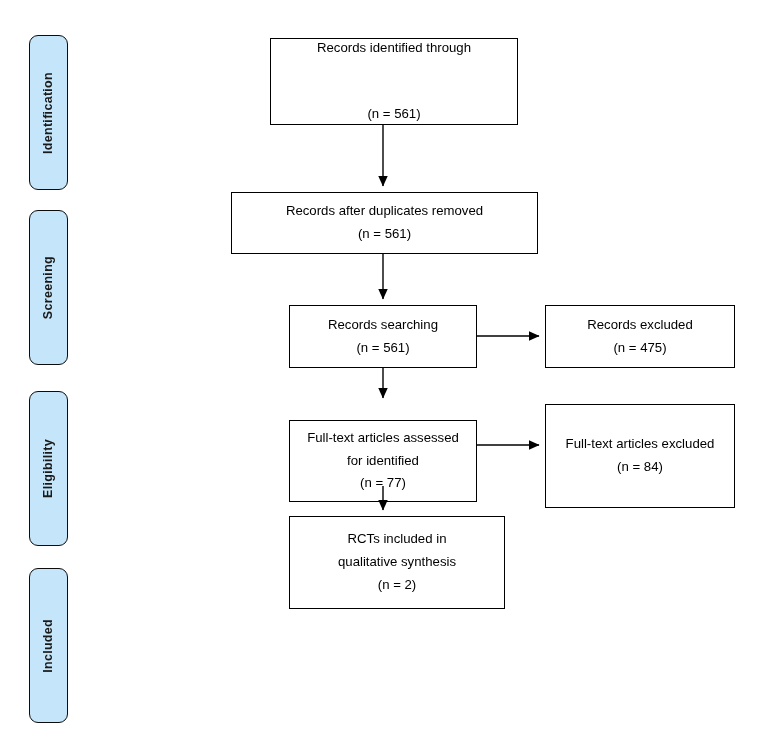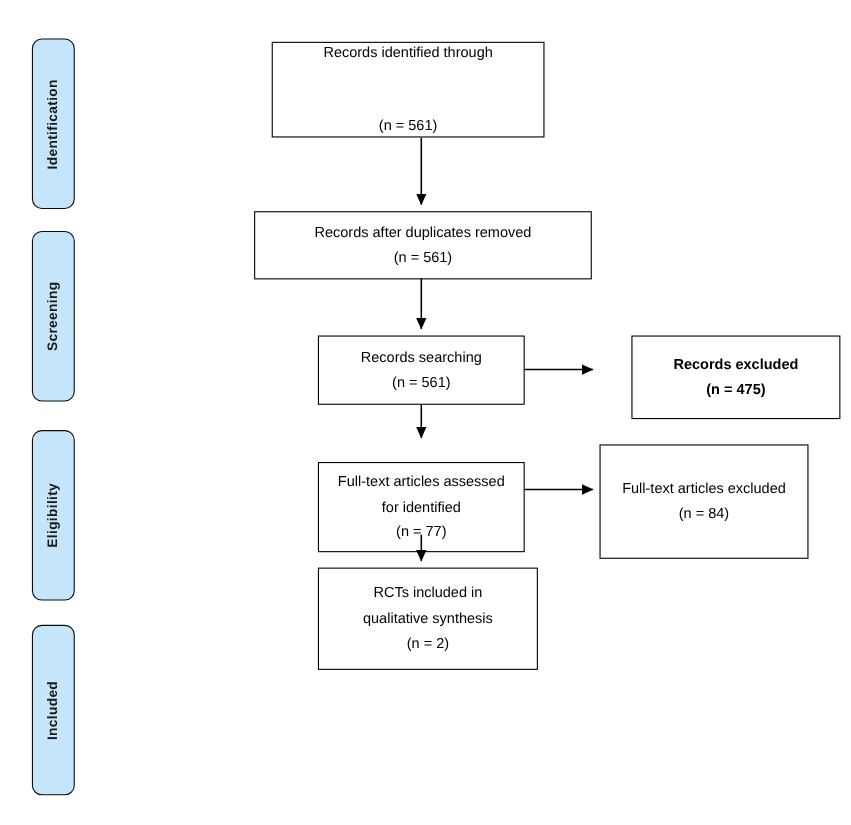--- a/index.html
+++ b/index.html
@@ -90,52 +90,52 @@
   </div>
 
   <div class="stage-box" style="left:29px; top:391px; width:39px; height:155px;">
     <span class="stage-label">Eligibility</span>
   </div>
 
   <div class="stage-box" style="left:29px; top:568px; width:39px; height:155px;">
     <span class="stage-label">Included</span>
   </div>
 
-  <div class="flow-box" style="left:247px; top:38px; width:248px; height:87px;gap:43px;">
+  <div class="flow-box" style="left:270px; top:38px; width:248px; height:87px;gap:43px;">
     <div class="flow-line">Records identified through</div>
     <div class="flow-line">(n = 561)</div>
   </div>
 
   <div class="flow-box" style="left:231px; top:192px; width:307px; height:62px;">
     <div class="flow-line">Records after duplicates removed</div>
     <div class="flow-line">(n = 561)</div>
   </div>
 
   <div class="flow-box" style="left:289px; top:305px; width:188px; height:63px;">
     <div class="flow-line">Records searching</div>
     <div class="flow-line">(n = 561)</div>
   </div>
 
-  <div class="flow-box" style="left:574px; top:305px; width:190px; height:76px;font-weight:bold;">
+  <div class="flow-box" style="left:545px; top:305px; width:190px; height:63px;">
     <div class="flow-line">Records excluded</div>
     <div class="flow-line">(n = 475)</div>
   </div>
 
   <div class="flow-box" style="left:289px; top:420px; width:188px; height:82px;">
     <div class="flow-line">Full-text articles assessed</div>
     <div class="flow-line">for identified</div>
     <div class="flow-line">(n = 77)</div>
   </div>
 
   <div class="flow-box" style="left:545px; top:404px; width:190px; height:104px;">
     <div class="flow-line">Full-text articles excluded</div>
     <div class="flow-line">(n = 84)</div>
   </div>
 
-  <div class="flow-box" style="left:289px; top:516px; width:200px; height:93px;">
+  <div class="flow-box" style="left:289px; top:516px; width:216px; height:93px;">
     <div class="flow-line">RCTs included in</div>
     <div class="flow-line">qualitative synthesis</div>
     <div class="flow-line">(n = 2)</div>
   </div>
 
   <svg id="connectors" viewBox="0 0 774 750" xmlns="http://www.w3.org/2000/svg">
     <defs>
       <marker id="arrowhead" markerWidth="8" markerHeight="8" refX="7.2" refY="4" orient="auto" markerUnits="strokeWidth">
         <path d="M0,0.6 L7.6,4 L0,7.4 Z" fill="#000000"></path>
       </marker>

